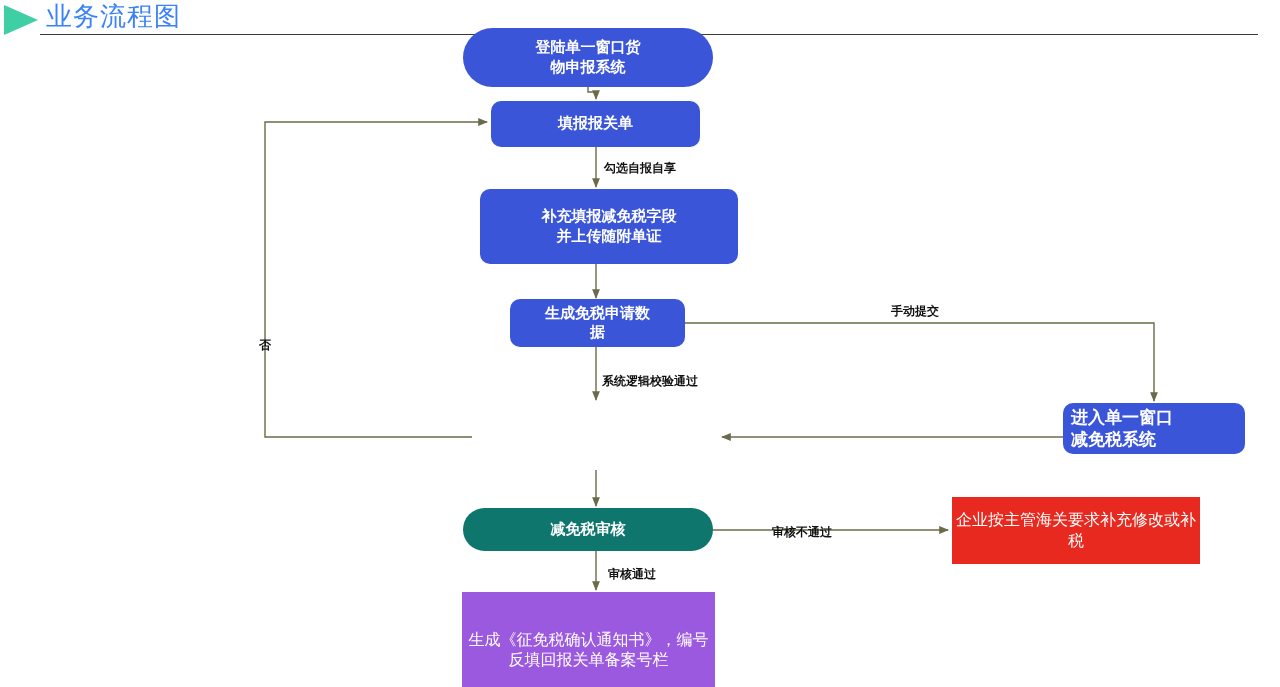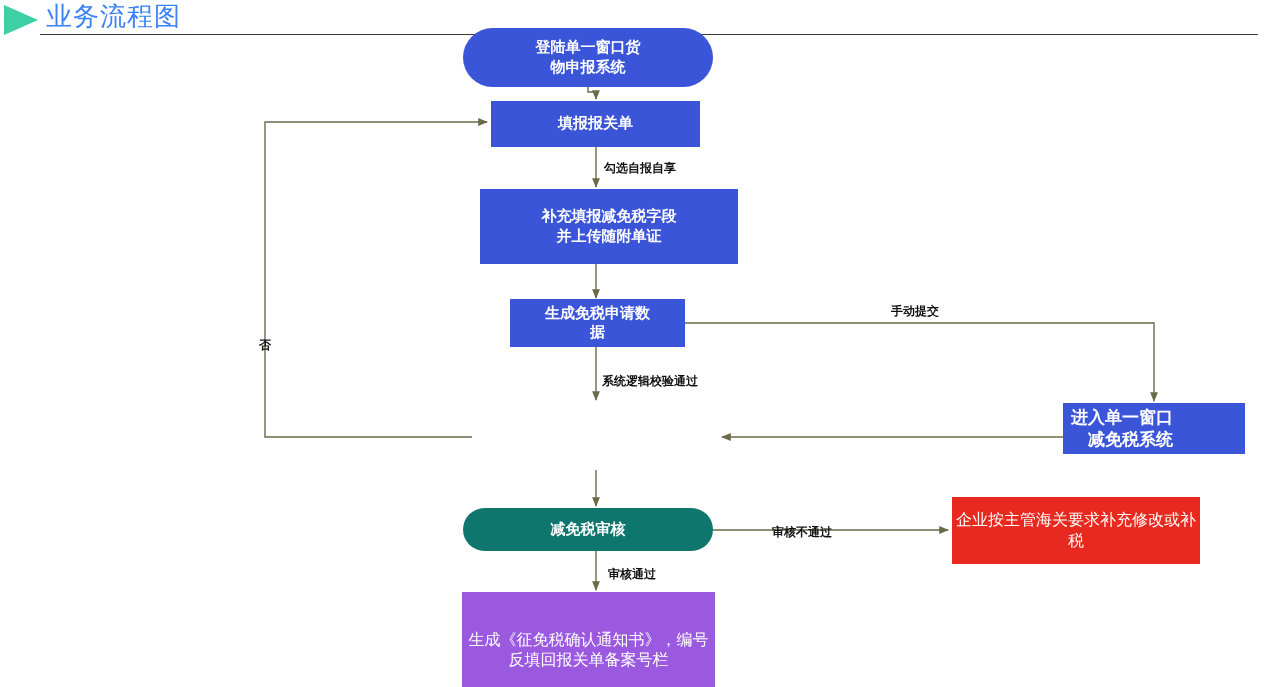--- a/index.html
+++ b/index.html
@@ -62,21 +62,21 @@
     position: absolute;
     box-sizing: border-box;
     display: flex;
     align-items: center;
     justify-content: center;
     text-align: center;
     color: #ffffff;
     line-height: 1.28;
     white-space: pre-line;
   }
-  .node-rect     { background: #3B55D9; }
+  .node-rect     { background: #3B55D9; border-radius: 10px; }
   .node-round    { background: #3B55D9; border-radius: 999px; }
   .node-purple   { background: #9B59E0; }
   .node-purple-r { background: #0f766e; border-radius: 999px; }
   .node-red      { background: #E8291F; }
 
   .f18 { font-size: 15px; font-weight: 700; }
   .f17 { font-size: 17px; font-weight: 700; }
   .f12 { font-size: 16px; font-weight: 400; }
 
   
@@ -171,21 +171,21 @@
 物申报系统</div>
 
   <div class="node node-rect f18" style="left:491px; top:101px; width:209px; height:46px;">填报报关单</div>
 
   <div class="node node-rect f18" style="left:480px; top:189px; width:258px; height:75px;">补充填报减免税字段
 并上传随附单证</div>
 
   <div class="node node-rect f18" style="left:510px; top:299px; width:175px; height:48px;">生成免税申请数
 据</div>
 
-  <div class="node node-rect f17" style="left:1063px; top:403px; width:182px; height:51px; justify-content:flex-start; text-align:right; padding-left:8px;">进入单一窗口
+  <div class="node node-rect f17" style="left:1063px; top:403px; width:182px; height:51px; justify-content:flex-start; text-align:left; padding-left:8px;">进入单一窗口
 减免税系统</div>
 
 
   <div class="node node-purple-r f18" style="left:463px; top:508px; width:250px; height:43px;">减免税审核</div>
 
   <div class="node node-red f12" style="left:952px; top:497px; width:248px; height:67px;">企业按主管海关要求补充修改或补
 税</div>
 
   <div class="node node-purple f12" style="left:462px; top:592px; width:253px; height:116px; align-items:center;">生成《征免税确认通知书》，编号
 反填回报关单备案号栏</div>

